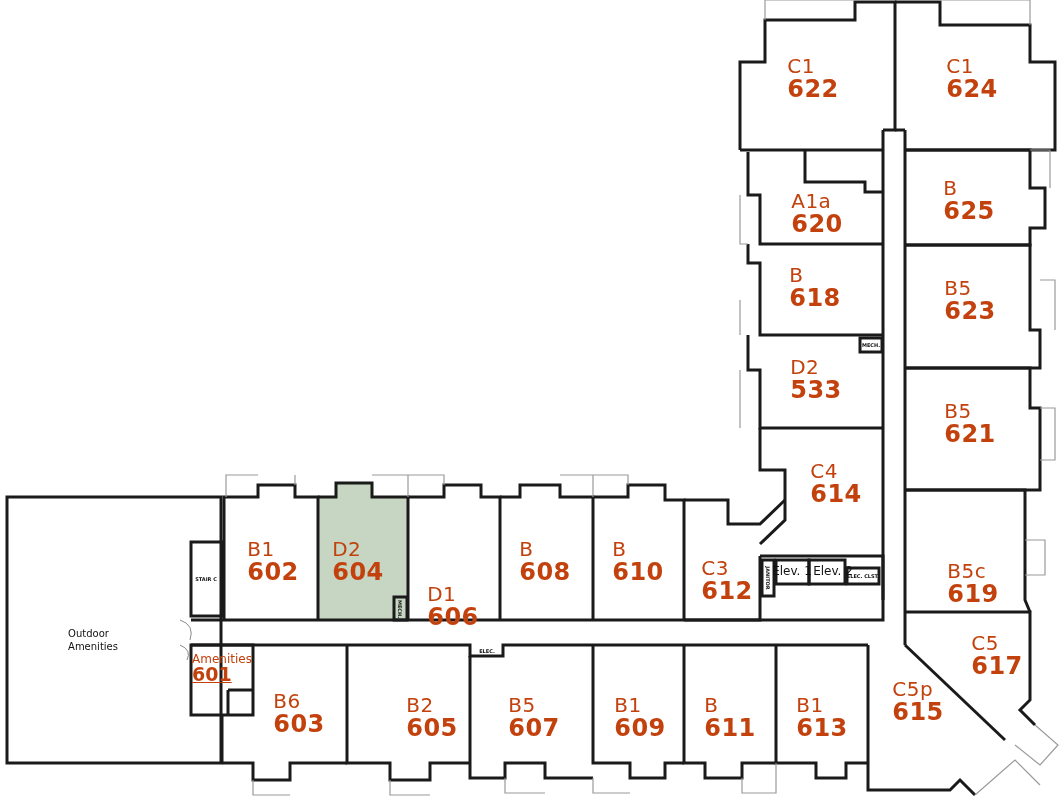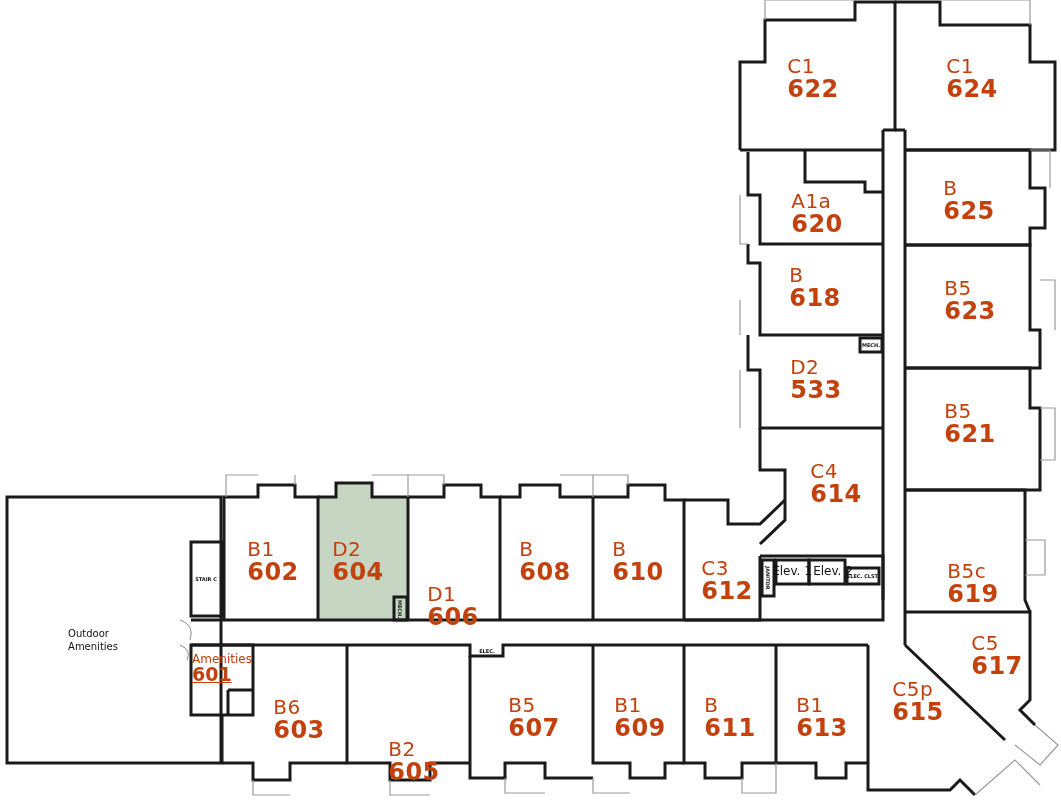--- a/index.html
+++ b/index.html
@@ -118,25 +118,25 @@
     </div>
 <div class="label" style="left:638px; top:538px;">
       <div class="type">B</div>
       <div class="num">610</div>
     </div>
 <div class="label" style="left:727px; top:538px;margin-top:19px;">
       <div class="type">C3</div>
       <div class="num">612</div>
     </div>
 
-<div class="label" style="left:299px; top:690px;margin-top:6px;">
+<div class="label" style="left:299px; top:690px;">
       <div class="type">B6</div>
       <div class="num">603</div>
     </div>
-<div class="label" style="left:414px; top:694px;margin-top:44px;">
+<div class="label" style="left:432px; top:694px;">
       <div class="type">B2</div>
       <div class="num">605</div>
     </div>
 <div class="label" style="left:534px; top:694px;">
       <div class="type">B5</div>
       <div class="num">607</div>
     </div>
 <div class="label" style="left:640px; top:694px;">
       <div class="type">B1</div>
       <div class="num">609</div>

